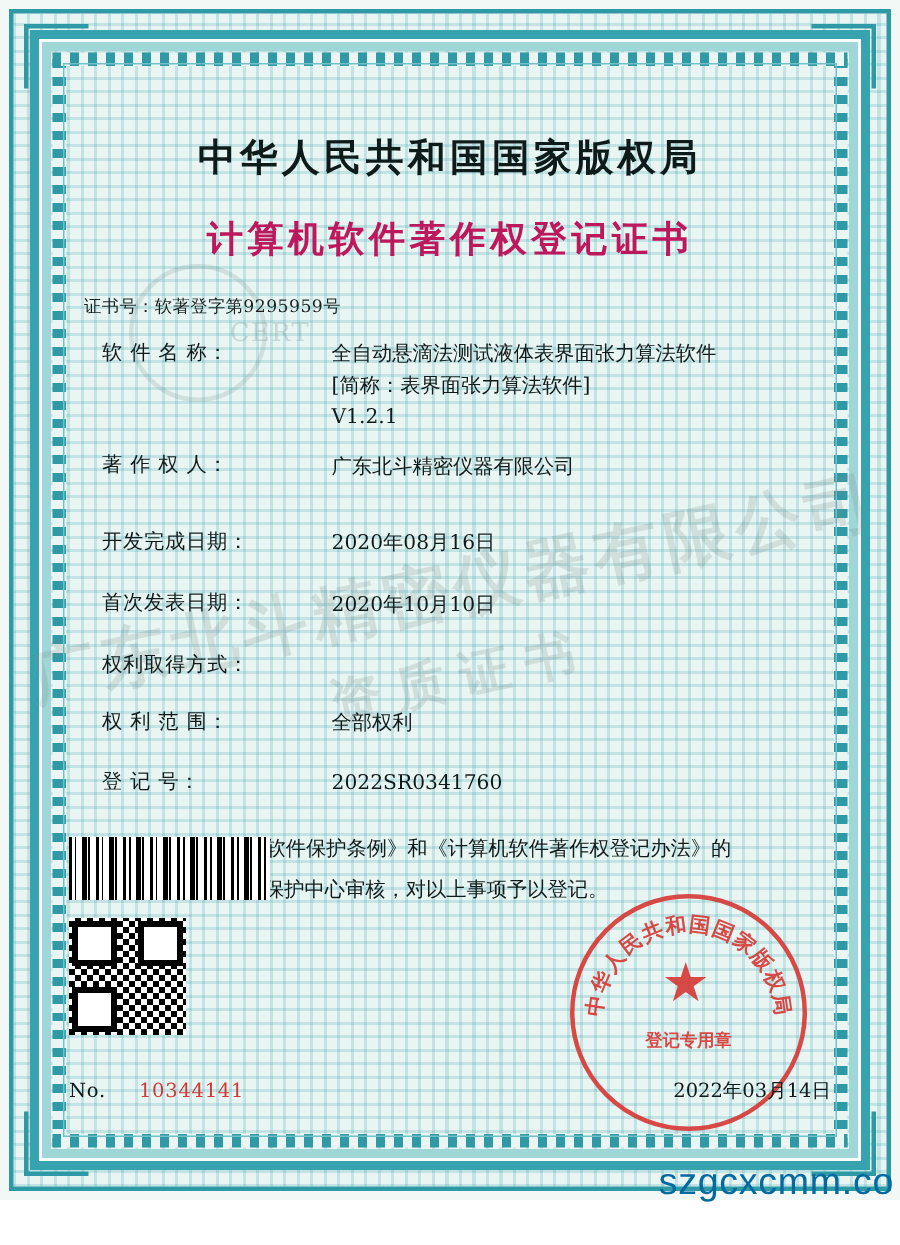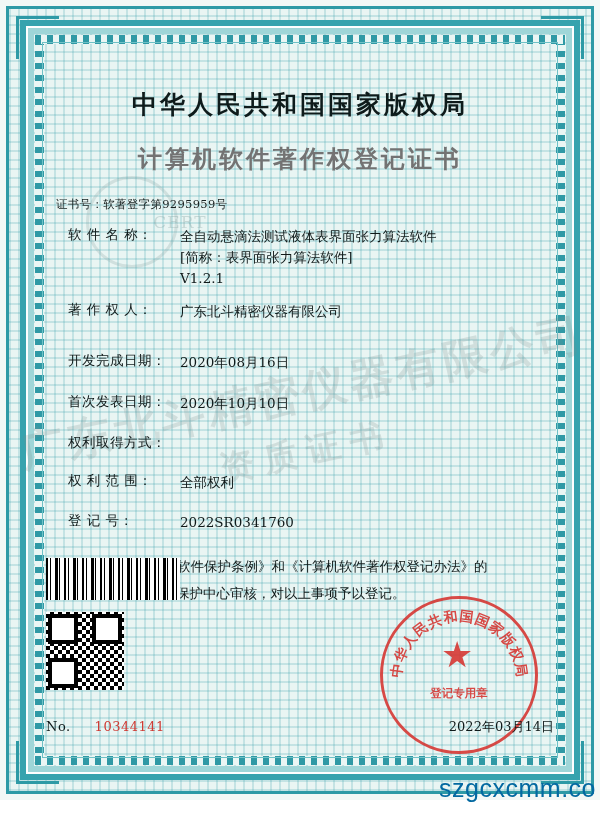--- a/index.html
+++ b/index.html
@@ -123,21 +123,21 @@
     letter-spacing: 3px;
     color: #0e1b1b;
     margin-top: 32px;
     font-family: "DejaVu Serif", serif;
     font-weight: bold;
   }
   .title-sub {
     text-align: center;
     font-size: 24px;
     letter-spacing: 3px;
-    color: #737373;
+    color: #be185d;
     margin-top: 22px;
     font-family: "DejaVu Serif", serif;
     font-weight: bold;
   }
   .cert-no {
     text-align: left;
     font-size: 11.5px;
     color: #17201f;
     margin-top: 22px;
     padding-right: 2px;
@@ -149,20 +149,21 @@
     margin-top: 14px;
     padding-left: 12px;
   }
   .frow {
     display: flex;
     align-items: flex-start;
     margin-bottom: 12px;
     font-size: 13.5px;
     color: #101a1a;
     font-family: "DejaVu Serif", serif;
+    gap: 41px;
   }
   .flabel {
     width: 112px;
     flex: 0 0 112px;
     letter-spacing: 0.5px;
     white-space: nowrap;
   }
   .fvalue {
     flex: 1;
     line-height: 1.55;
@@ -280,22 +281,21 @@
     align-items: baseline;
     font-size: 13px;
     color: #101a1a;
     font-family: "DejaVu Serif", serif;
   }
   .footer .no {
     letter-spacing: 0.5px;
   }
   .footer .no .num {
     color: #cf3b34;
-    margin-left: 4px;
-    padding-left: 20px;
+    margin-left: 22px;
   }
 
   
   .bottom-strip {
     position: absolute;
     left: 0;
     top: 800px;
     width: 600px;
     height: 30px;
     background: #ffffff;

